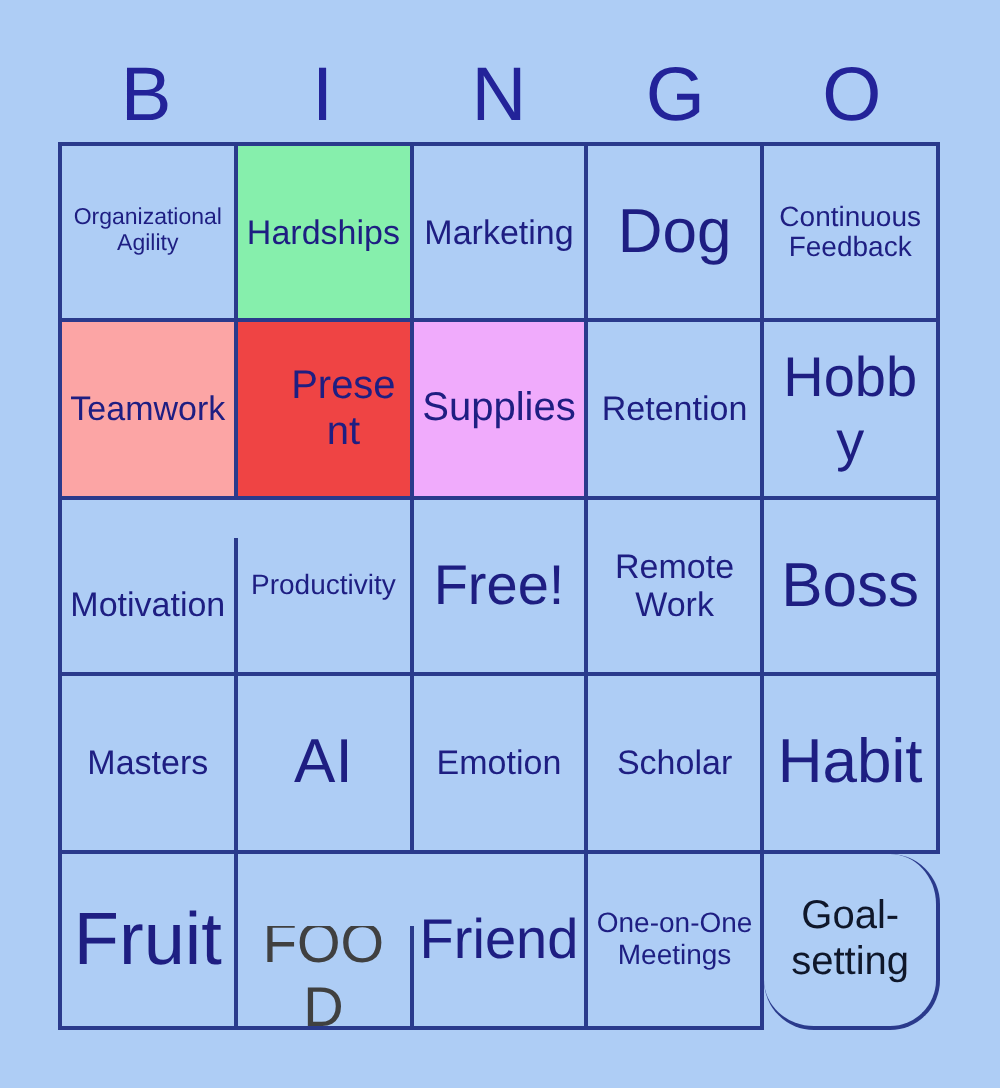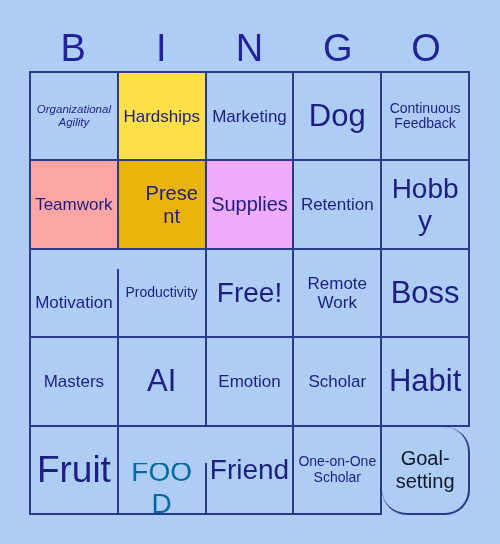--- a/index.html
+++ b/index.html
@@ -63,21 +63,21 @@
     color: #1e1e82;
     line-height: 1.12;
     overflow: hidden;
   }
   .cell span {
     display: block;
     width: 100%;
     word-break: break-word;
   }
   
-  .fs-xs  { font-size: 11.5px; font-style: italic; }
+  .fs-xs  { font-size: 11.5px; }
   .fs-s   { font-size: 14px; }
   .fs-m   { font-size: 17px; }
   .fs-l   { font-size: 20px; }
   .fs-xl  { font-size: 28px; }
   .fs-xxl { font-size: 31px; justify-content: flex-end; }
   .fs-huge{ font-size: 37px; }
 </style>
 </head>
 <body style="background: rgb(174, 205, 245);">
 
@@ -89,37 +89,37 @@
     <div class="header-letter" style="color: rgb(35, 35, 153);">N</div>
     <div class="header-letter" style="color: rgb(35, 35, 153);">G</div>
     <div class="header-letter" style="color: rgb(35, 35, 153);">O</div>
   </div>
 
   <div class="grid" style="border-top-color: rgb(42, 58, 140); border-left-color: rgb(42, 58, 140);">
 
     <div class="cell fs-xs" style="color: rgb(30, 30, 130); background-color: rgb(174, 205, 245); border-right-color: rgb(42, 58, 140); border-bottom-color: rgb(42, 58, 140);">
         <span>Organizational Agility</span>
       </div>
-    <div class="cell fs-m" style="color: rgb(30, 30, 130); background-color: #fde047; border-right-color: rgb(42, 58, 140); border-bottom-color: rgb(42, 58, 140);">
+    <div class="cell fs-m" style="color: rgb(30, 30, 130); background-color: #86efac; border-right-color: rgb(42, 58, 140); border-bottom-color: rgb(42, 58, 140);">
         <span>Hardships</span>
       </div>
     <div class="cell fs-m" style="color: rgb(30, 30, 130); background-color: rgb(174, 205, 245); border-right-color: rgb(42, 58, 140); border-bottom-color: rgb(42, 58, 140);">
         <span>Marketing</span>
       </div>
     <div class="cell fs-xxl" style="color: rgb(30, 30, 130); background-color: rgb(174, 205, 245); border-right-color: rgb(42, 58, 140); border-bottom-color: rgb(42, 58, 140);">
         <span>Dog</span>
       </div>
     <div class="cell fs-s" style="color: rgb(30, 30, 130); background-color: rgb(174, 205, 245); border-right-color: rgb(42, 58, 140); border-bottom-color: rgb(42, 58, 140);">
         <span>Continuous Feedback</span>
       </div>
 
     <div class="cell fs-m" style="color: rgb(30, 30, 130); background-color: #fca5a5; border-right-color: rgb(42, 58, 140); border-bottom-color: rgb(42, 58, 140);">
         <span>Teamwork</span>
       </div>
-    <div class="cell fs-l" style="color: rgb(30, 30, 130); background-color: #eab308; border-right-color: rgb(42, 58, 140); border-bottom-color: rgb(42, 58, 140); padding-left: 23px;">
+    <div class="cell fs-l" style="color: rgb(30, 30, 130); background-color: #ef4444; border-right-color: rgb(42, 58, 140); border-bottom-color: rgb(42, 58, 140); padding-left: 23px;">
         <span>Present</span>
       </div>
     <div class="cell fs-l" style="color: rgb(30, 30, 130); background-color: #f0abfc; border-right-color: rgb(42, 58, 140); border-bottom-color: rgb(42, 58, 140);">
         <span>Supplies</span>
       </div>
     <div class="cell fs-m" style="color: rgb(30, 30, 130); background-color: rgb(174, 205, 245); border-right-color: rgb(42, 58, 140); border-bottom-color: rgb(42, 58, 140); text-align: center;">
         <span>Retention</span>
       </div>
     <div class="cell fs-xl" style="color: rgb(30, 30, 130); background-color: rgb(174, 205, 245); border-right-color: rgb(42, 58, 140); border-bottom-color: rgb(42, 58, 140);">
         <span>Hobby</span>
@@ -153,27 +153,27 @@
     <div class="cell fs-m" style="color: rgb(30, 30, 130); background-color: rgb(174, 205, 245); border-right-color: rgb(42, 58, 140); border-bottom-color: rgb(42, 58, 140);">
         <span>Scholar</span>
       </div>
     <div class="cell fs-xxl" style="color: rgb(30, 30, 130); background-color: rgb(174, 205, 245); border-right-color: rgb(42, 58, 140); border-bottom-color: rgb(42, 58, 140);">
         <span>Habit</span>
       </div>
 
     <div class="cell fs-huge" style="color: rgb(30, 30, 130); background-color: rgb(174, 205, 245); border-right-color: rgb(42, 58, 140); border-bottom-color: rgb(42, 58, 140);">
         <span>Fruit</span>
       </div>
-    <div class="cell fs-xl" style="color: #0369a1; background-color: rgb(174, 205, 245); border-right-color: rgb(42, 58, 140); border-bottom-color: rgb(42, 58, 140); margin-top: 36px;">
+    <div class="cell fs-xl" style="color: #404040; background-color: rgb(174, 205, 245); border-right-color: rgb(42, 58, 140); border-bottom-color: rgb(42, 58, 140); margin-top: 36px;">
         <span>FOOD</span>
       </div>
     <div class="cell fs-xl" style="color: rgb(30, 30, 130); background-color: rgb(174, 205, 245); border-right-color: rgb(42, 58, 140); border-bottom-color: rgb(42, 58, 140);">
         <span>Friend</span>
       </div>
     <div class="cell fs-s" style="color: rgb(30, 30, 130); background-color: rgb(174, 205, 245); border-right-color: rgb(42, 58, 140); border-bottom-color: rgb(42, 58, 140);">
-        <span>One-on-One Scholar</span>
+        <span>One-on-One Meetings</span>
       </div>
     <div class="cell fs-l" style="color: #0f172a; background-color: rgb(174, 205, 245); border-right-color: rgb(42, 58, 140); border-bottom-color: rgb(42, 58, 140); border-radius: 25px;">
         <span>Goal-setting</span>
       </div>
 
   </div>
 </div>
 
 </body></html>

